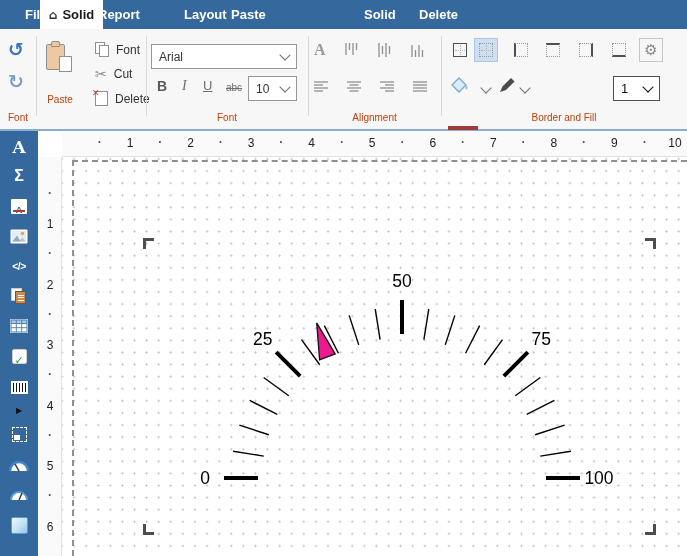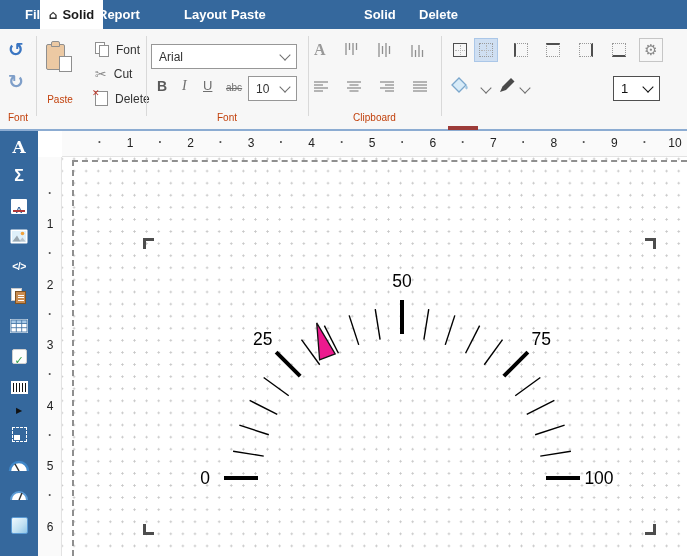--- a/index.html
+++ b/index.html
@@ -230,21 +230,21 @@
         </g>
     </svg>
     <svg class="al-ic" style="left:411px;top:51px" width="18" height="14">
       <g stroke="#909090" stroke-width="1.3">
           <line x1="2" y1="2" x2="16" y2="2"></line>
           <line x1="2" y1="5" x2="16" y2="5"></line>
           <line x1="2" y1="8" x2="16" y2="8"></line>
           <line x1="2" y1="11" x2="16" y2="11"></line>
         </g>
     </svg>
-    <span class="glabel" style="left:308px;width:133px">Clipboard</span>
+    <span class="glabel" style="left:308px;width:133px">Alignment</span>
     <div class="vsep" style="left:441px"></div>
 
     <div class="bbtn" style="left:448px;top:9px">
         <div class="bbox all">
           <i class="cv"></i>
           <i class="ch"></i>
         </div>
       </div>
     <div class="bbtn sel" style="left:474px;top:9px">
         <div class="bbox">
@@ -275,20 +275,21 @@
     <div class="redbar"></div>
     <span class="chev lone" style="left:482px;top:55px"></span>
     <svg style="position:absolute;left:498px;top:48px" width="18" height="17">
       <polygon points="2,15 4.5,9.5 13,1 16.5,4.5 8,13 2,15" fill="#4a4a4a"></polygon>
     </svg>
     <span class="chev lone" style="left:521px;top:55px"></span>
     <div class="combo dark" style="left:613px;top:47px;width:47px;height:25px">
       <span>1</span>
       <span class="chev"></span>
     </div>
+    <span class="glabel" style="left:441px;width:246px">Border and Fill</span>
   </div>
 
   <div class="sidebar">
     <div class="tool" style="top:5px;height:22px">
         <span class="t-glyph" style="font-size:17px;font-family:'DejaVu Serif',serif">A</span>
       </div>
     <div class="tool" style="top:34px;height:22px">
         <span class="t-glyph" style="font-size:16px">Σ</span>
       </div>
     <div class="tool" style="top:64px;height:22px">

